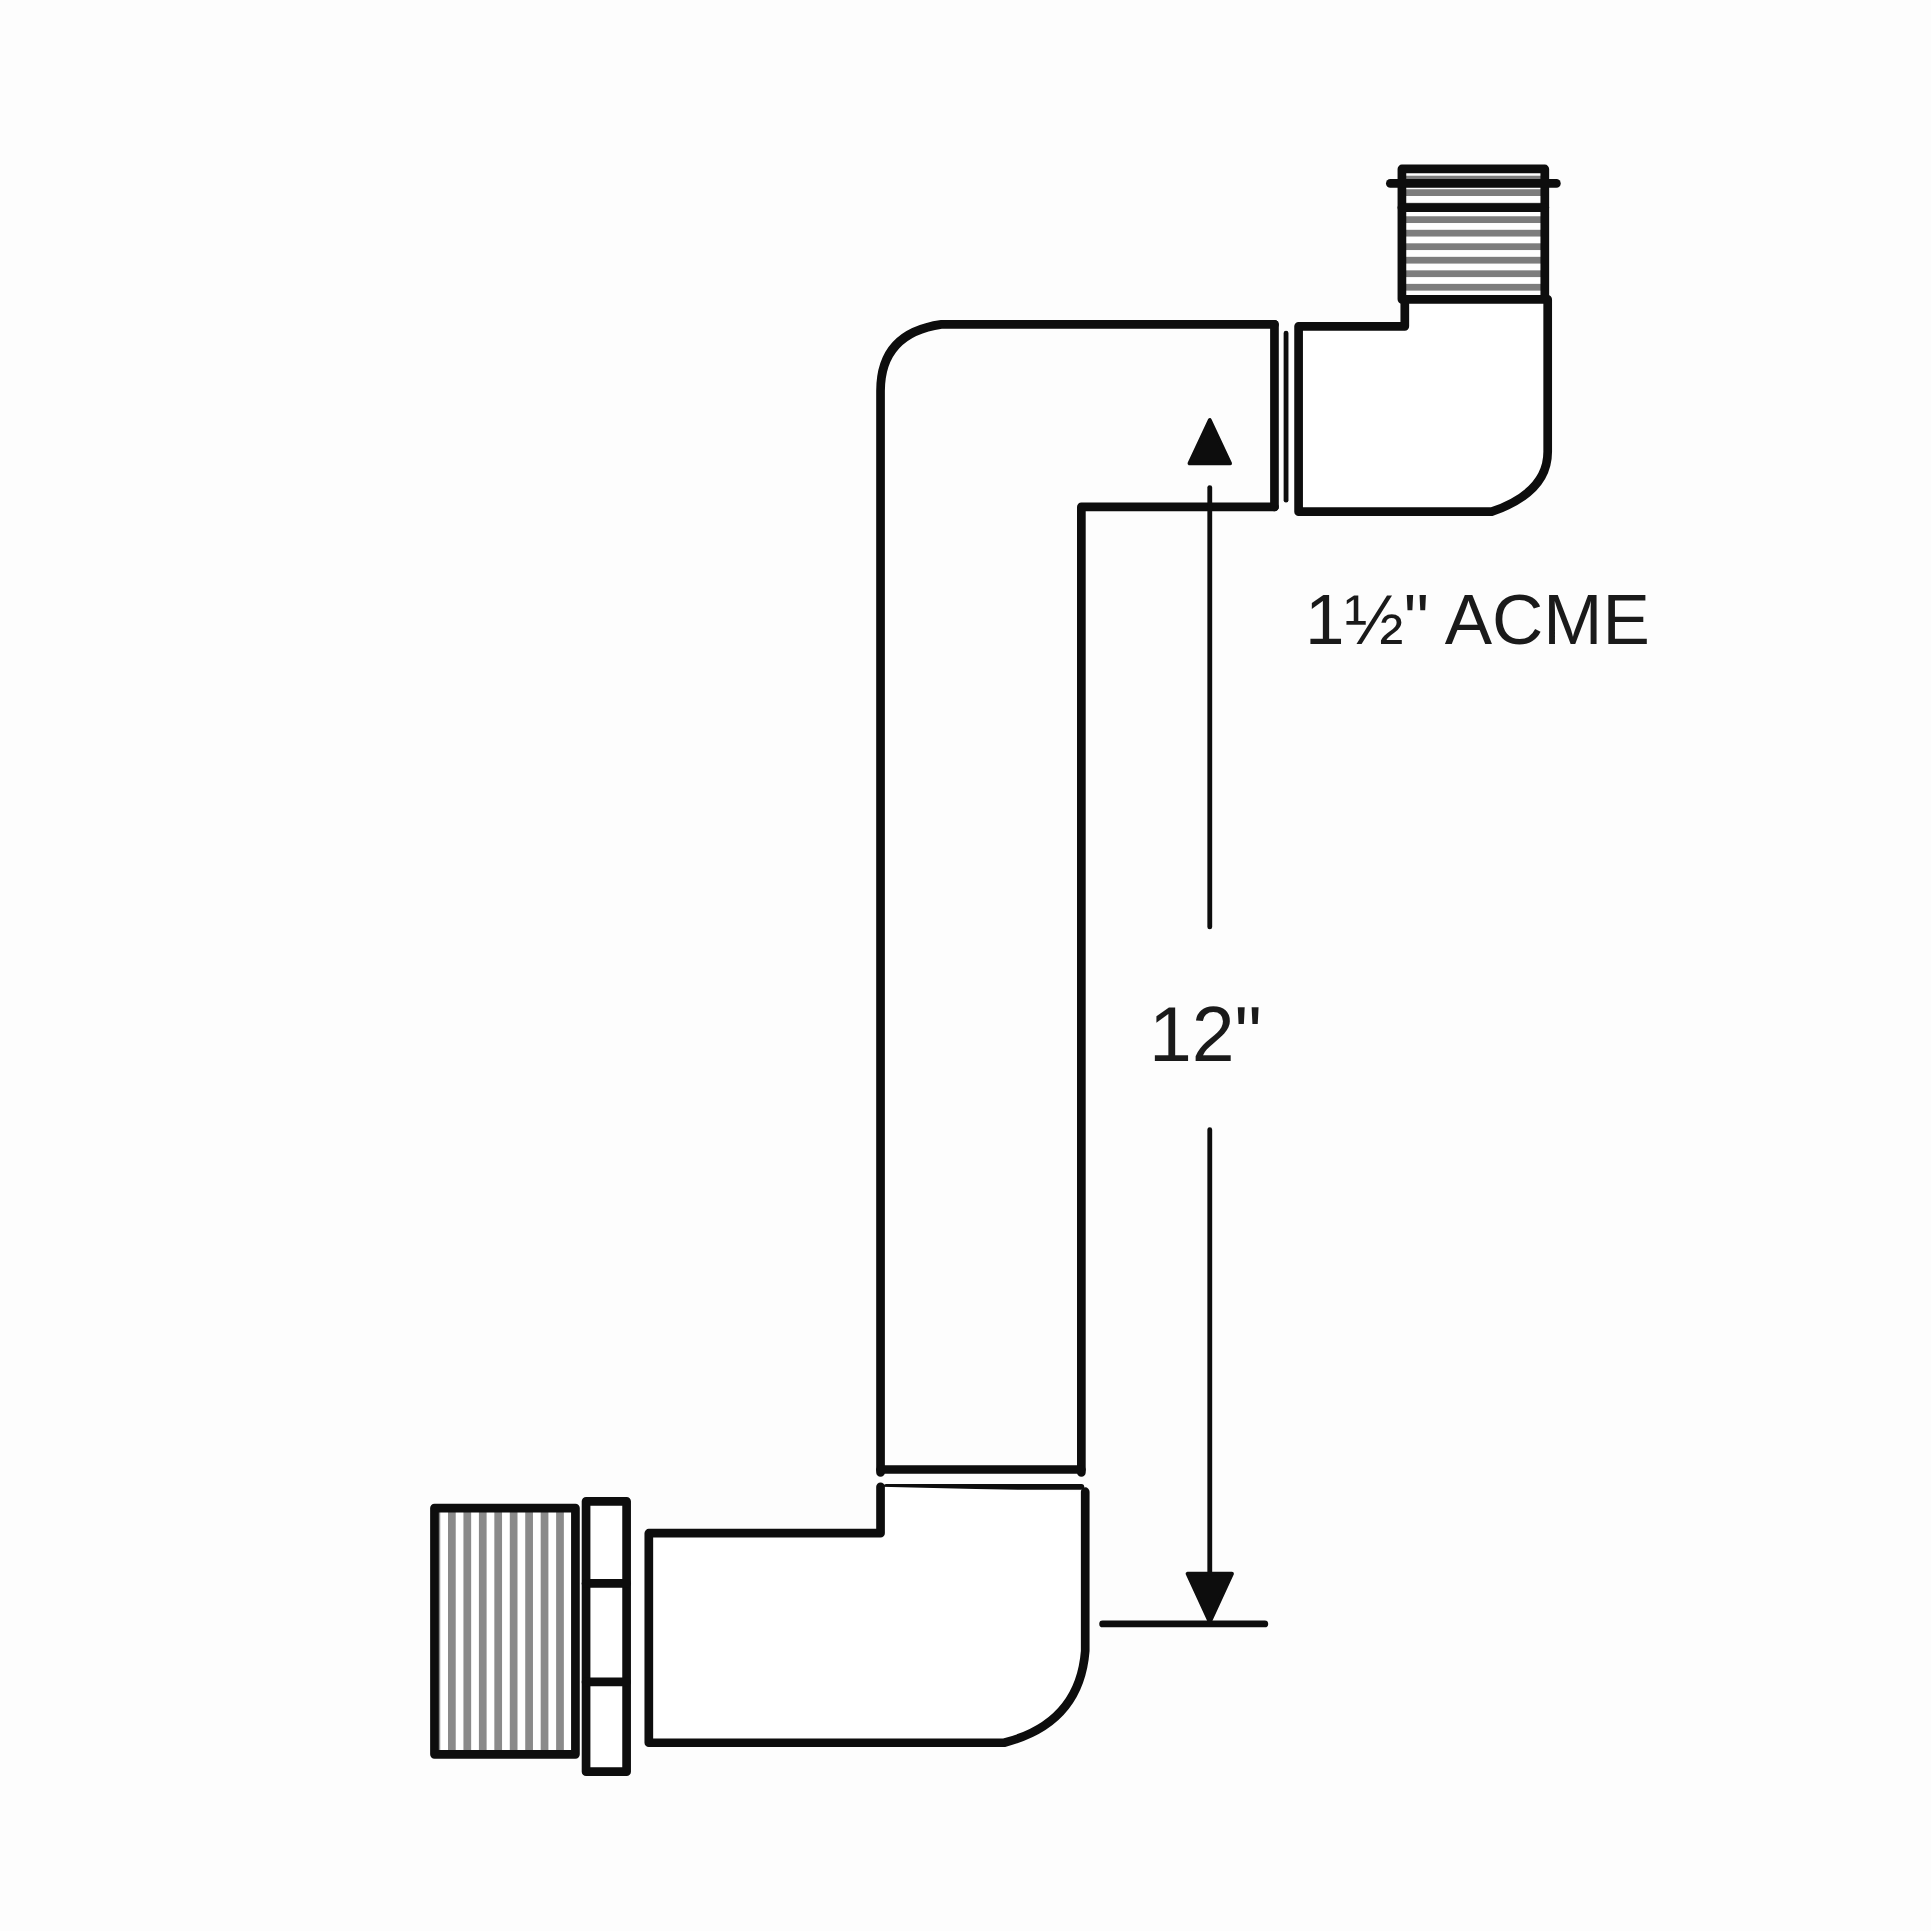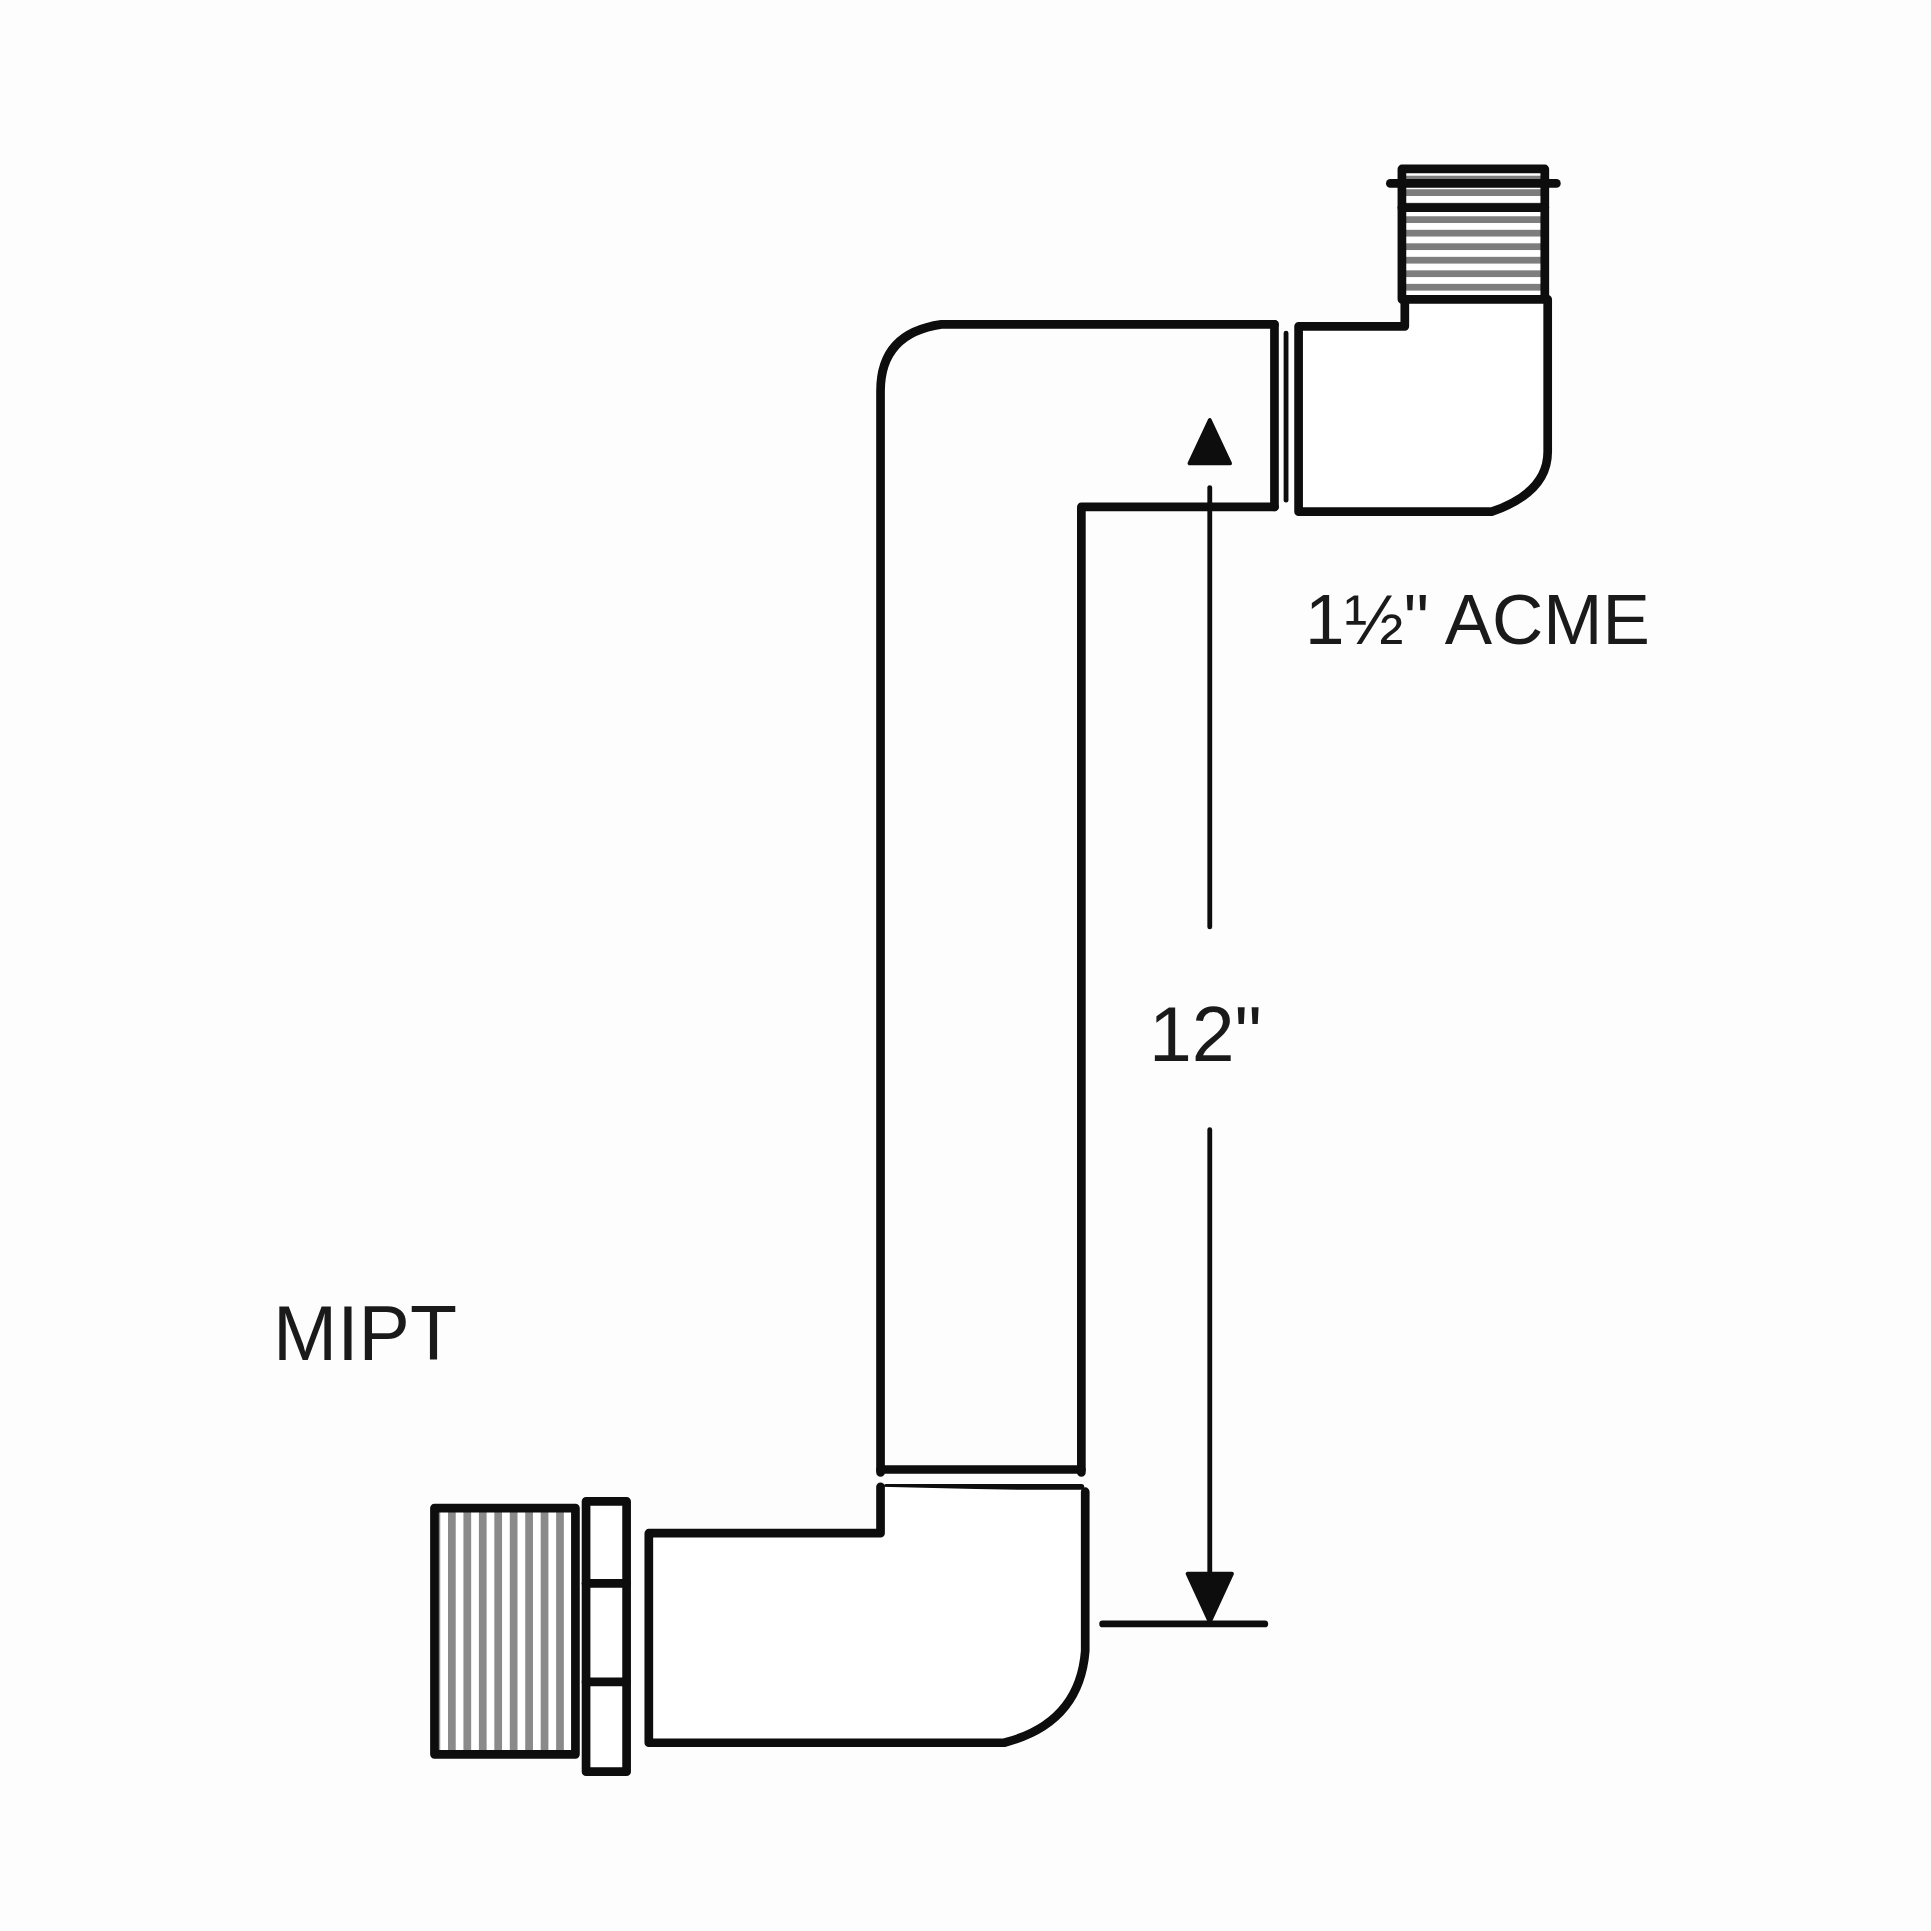--- a/index.html
+++ b/index.html
@@ -59,16 +59,15 @@
         <line x1="1253" y1="505" x2="1253" y2="960" stroke-width="5"></line>
         <line x1="1253" y1="1170" x2="1253" y2="1630" stroke-width="5"></line>
         <polygon points="1253,435 1232,480 1274,480" fill="#0d0d0d" stroke-width="4"></polygon>
         <polygon points="1253,1680 1230,1630 1276,1630" fill="#0d0d0d" stroke-width="4"></polygon>
         <line x1="1142" y1="1682" x2="1310" y2="1682" stroke-width="7"></line>
       </g>
     </g>
   </svg>
 
   <div id="lbl-acme" class="label">1½" ACME</div>
-  <div id="lbl-mipt" class="label">MIPT</div>
   <div id="lbl-dim" class="label">12"</div>
 </div>
 
 
 </body></html>

